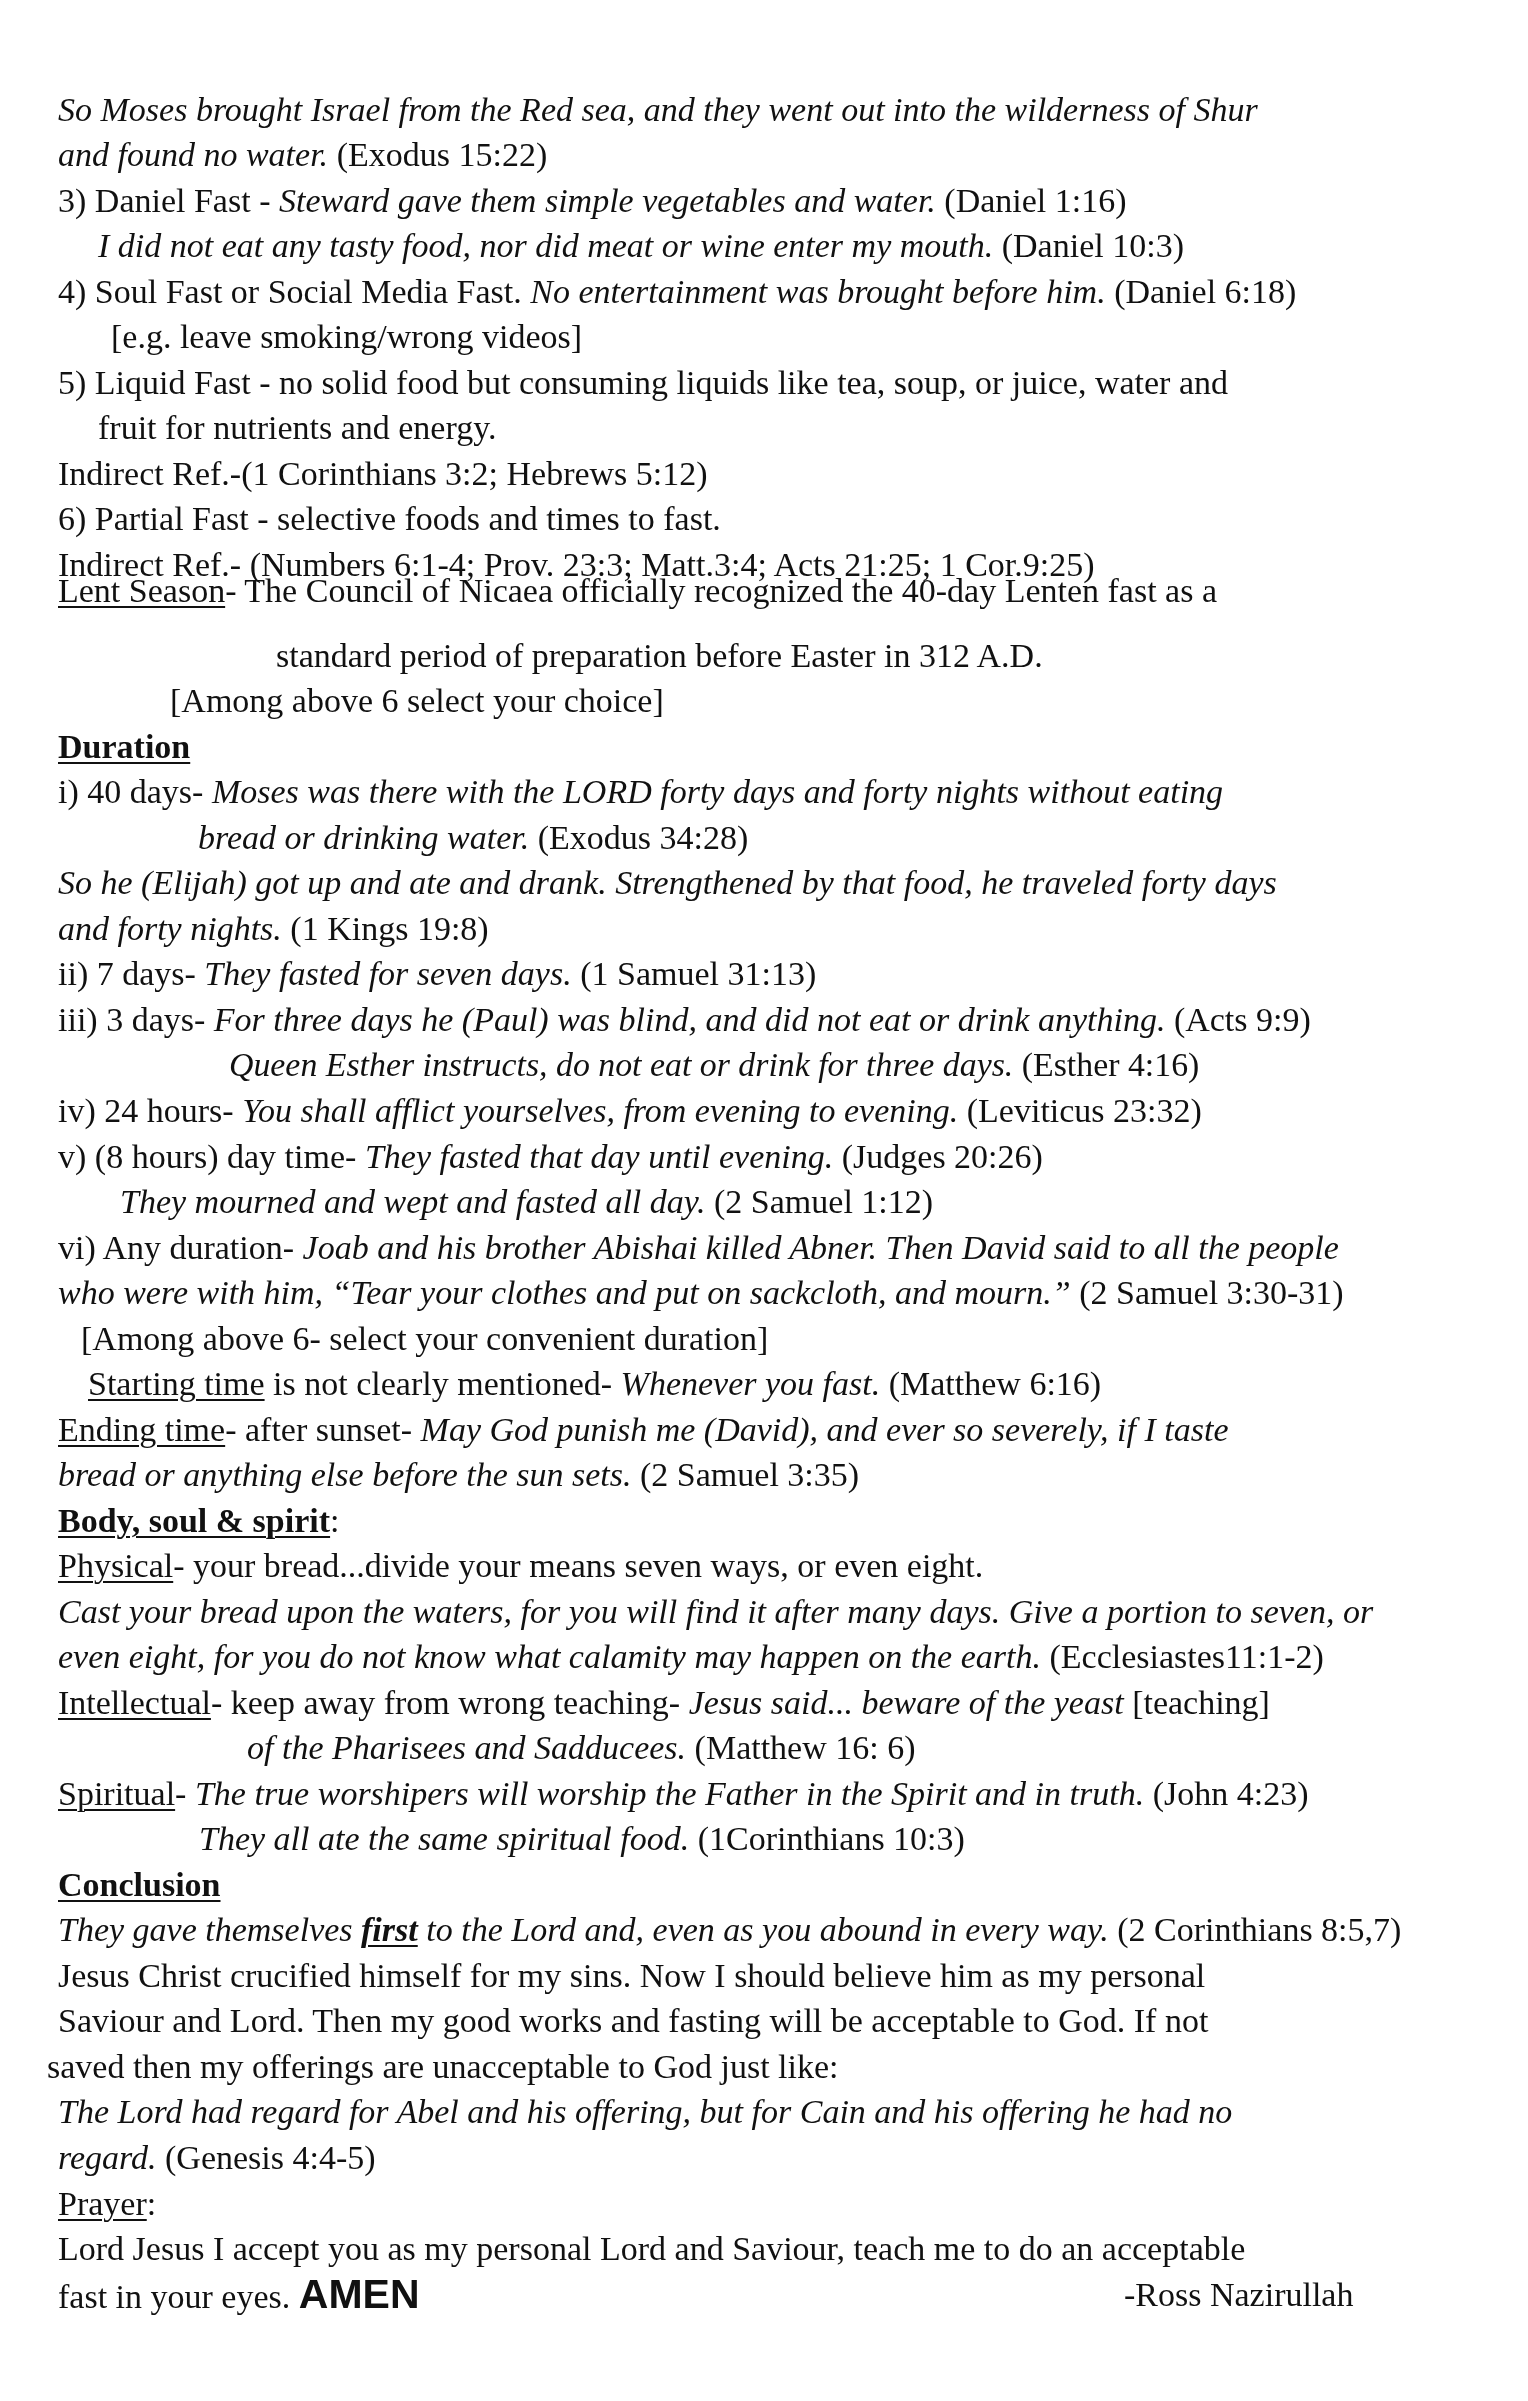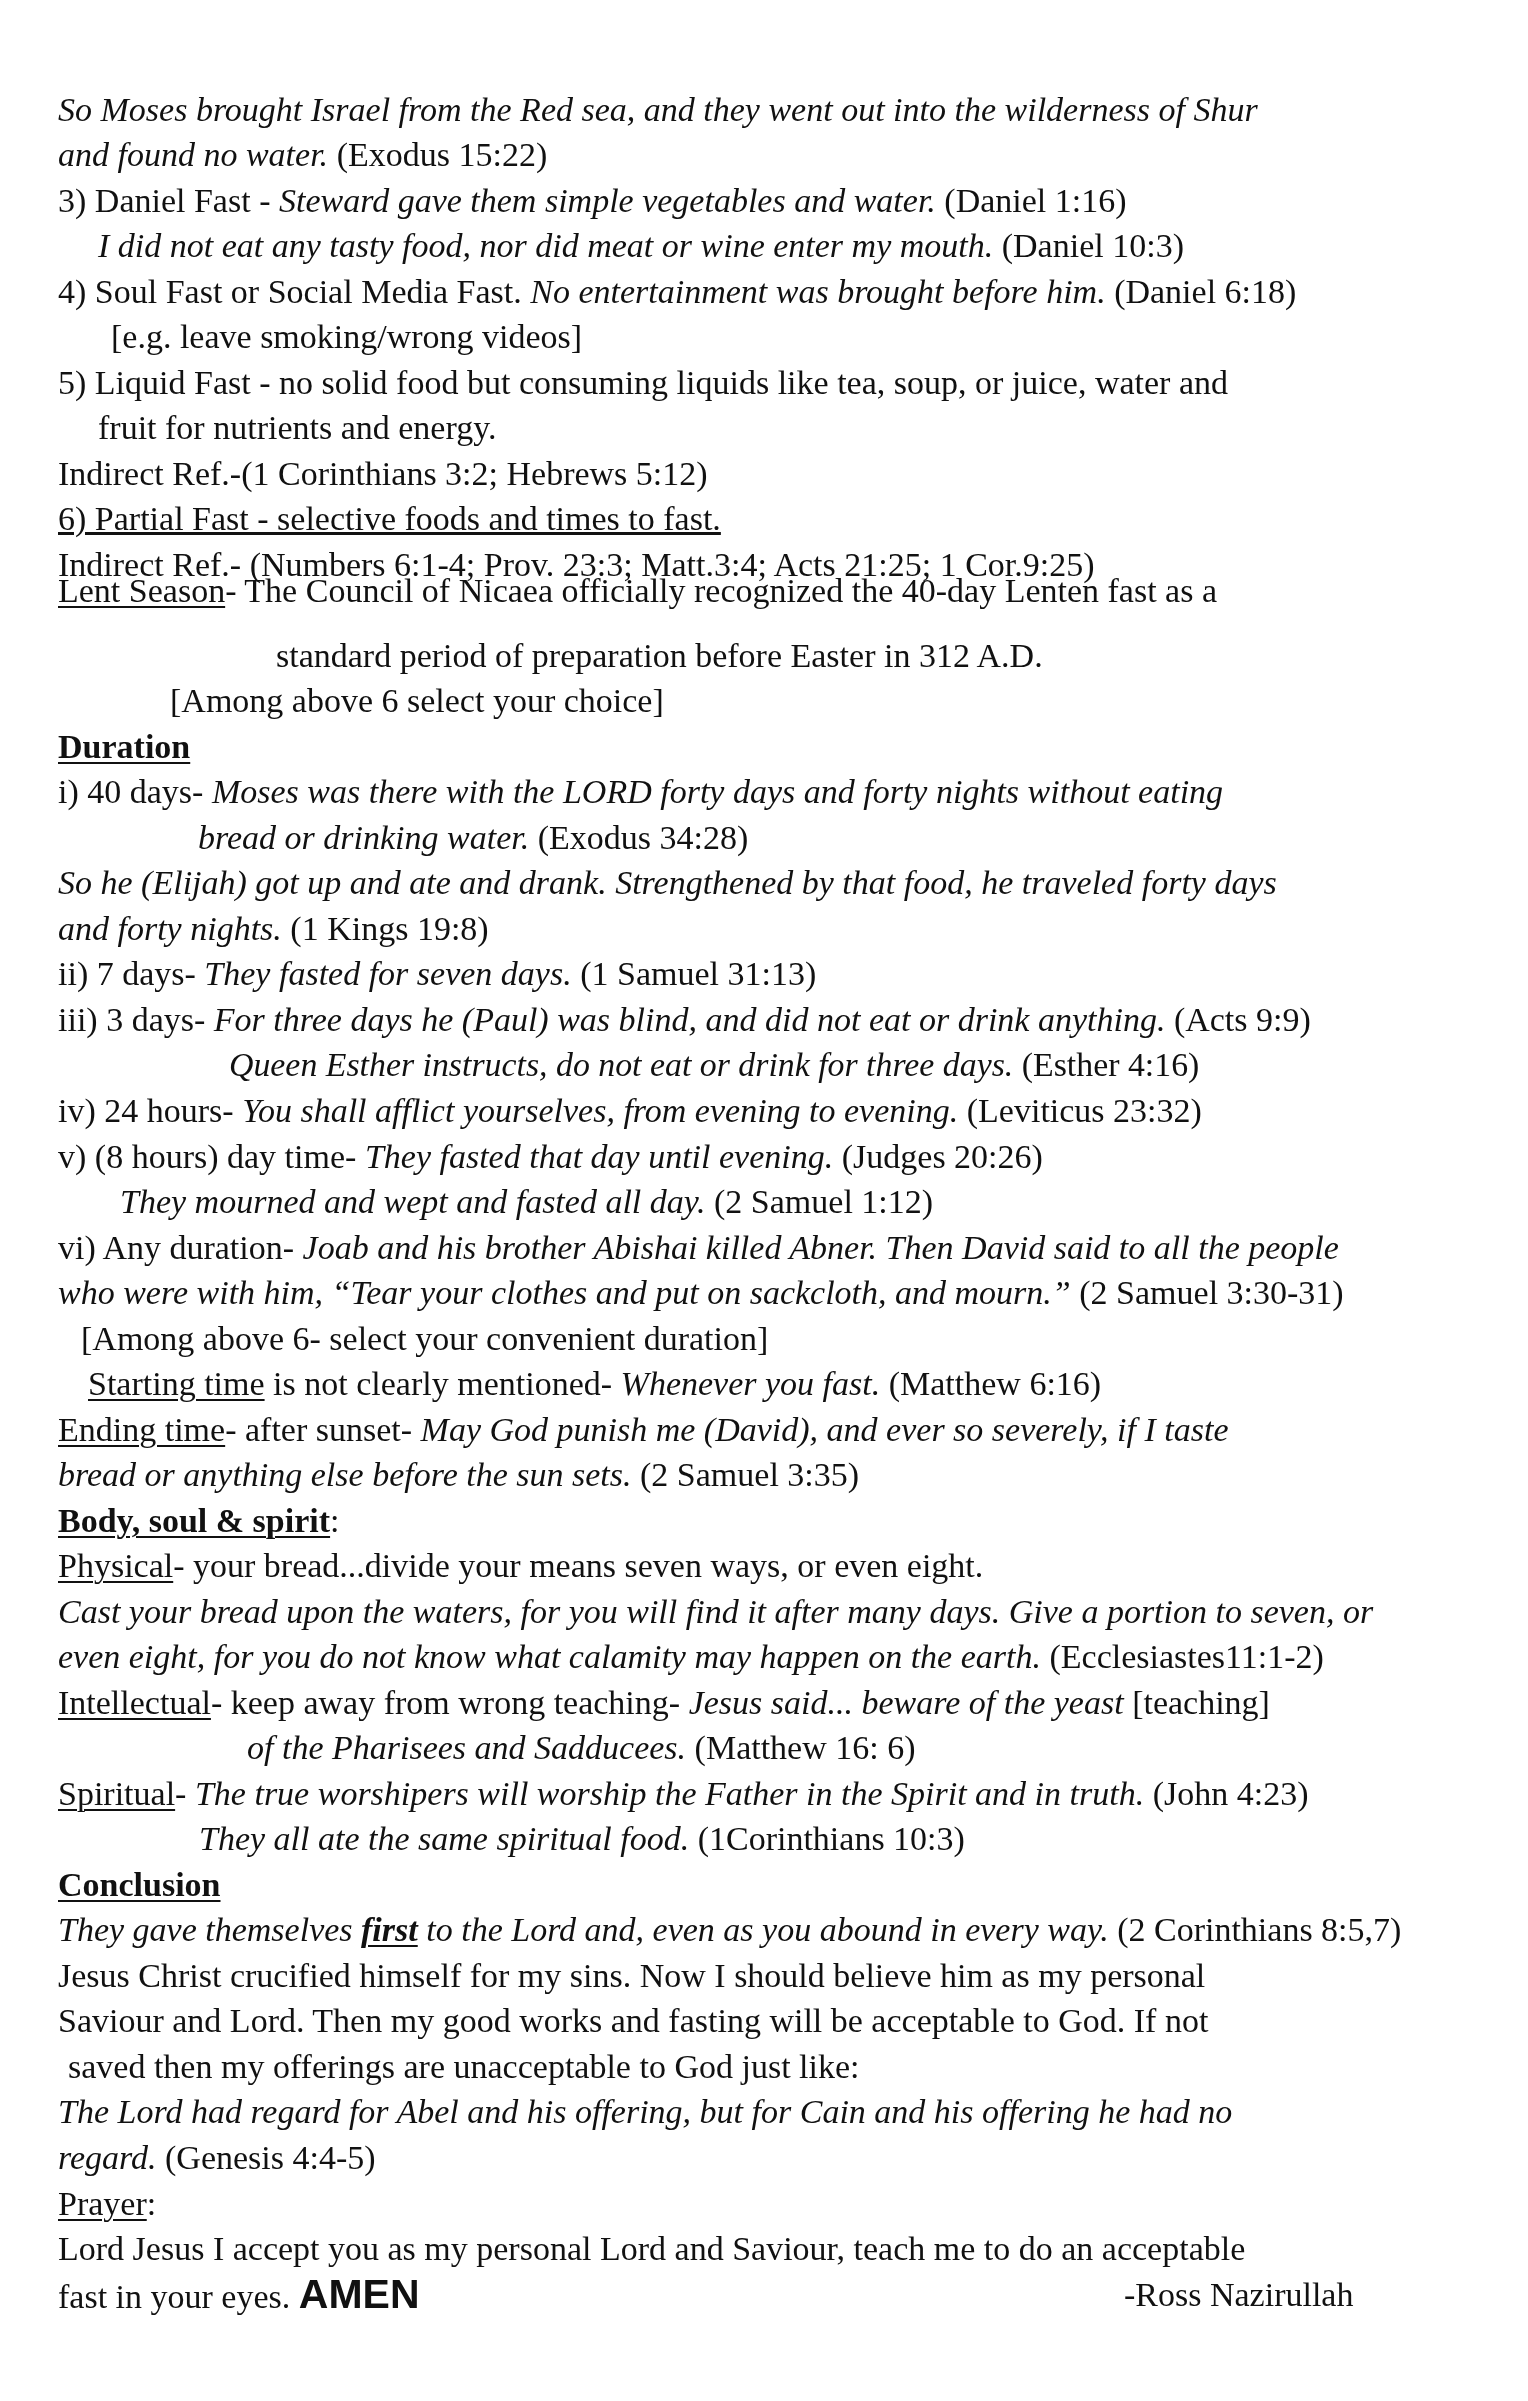--- a/index.html
+++ b/index.html
@@ -19,21 +19,21 @@
 <div id="page">
     <div class="line" style="top: 87px; left: 58px;"><span class="i">So Moses brought Israel from the Red sea, and they went out into the wilderness of Shur</span></div>
     <div class="line" style="top: 132px; left: 58px;"><span class="i">and found no water.</span><span> (Exodus 15:22)</span></div>
     <div class="line" style="top: 178px; left: 58px;"><span>3) Daniel Fast - </span><span class="i">Steward gave them simple vegetables and water.</span><span>  (Daniel 1:16)</span></div>
     <div class="line" style="top: 223px; left: 98px;"><span class="i">I did not eat any tasty food, nor did meat or wine enter my mouth.</span><span> (Daniel 10:3)</span></div>
     <div class="line" style="top: 269px; left: 58px;"><span>4) Soul Fast or Social Media Fast. </span><span class="i">No entertainment was brought before him.</span><span> (Daniel 6:18)</span></div>
     <div class="line" style="top: 314px; left: 111px;"><span>[e.g. leave smoking/wrong videos]</span></div>
     <div class="line" style="top: 360px; left: 58px;"><span>5) Liquid Fast - no solid food but consuming liquids like tea, soup, or juice, water and</span></div>
     <div class="line" style="top: 405px; left: 98px;"><span>fruit for nutrients and energy.</span></div>
     <div class="line" style="top: 451px; left: 58px;"><span>Indirect Ref.-(1 Corinthians 3:2; Hebrews 5:12)</span></div>
-    <div class="line" style="top: 496px; left: 58px; text-decoration: underline;"><span>6) Partial Fast - selective foods and times to fast.</span></div>
+    <div class="line" style="top: 496px; left: 58px;"><span>6) Partial Fast - selective foods and times to fast.</span></div>
     <div class="line" style="top: 542px; left: 58px;"><span>Indirect Ref.- (Numbers 6:1-4; Prov. 23:3; Matt.3:4; Acts 21:25; 1 Cor.9:25)</span></div>
     <div class="line" style="top: 556px; left: 58px; margin-top: 12px;"><span class="u">Lent Season</span><span>- The Council of Nicaea officially recognized the 40-day Lenten fast as a</span></div>
     <div class="line" style="top: 633px; left: 276px;"><span>standard period of preparation before Easter in 312 A.D.</span></div>
     <div class="line" style="top: 678px; left: 170px;"><span>[Among above 6 select your choice]</span></div>
     <div class="line" style="top: 724px; left: 58px;"><span class="b u">Duration</span></div>
     <div class="line" style="top: 769px; left: 58px;"><span>i) 40 days- </span><span class="i">Moses was there with the LORD forty days and forty nights without eating</span></div>
     <div class="line" style="top: 815px; left: 198px;"><span class="i">bread or drinking water.</span><span>  (Exodus 34:28)</span></div>
     <div class="line" style="top: 860px; left: 58px; text-align: center;"><span class="i">So he (Elijah) got up and ate and drank. Strengthened by that food, he traveled forty days</span></div>
     <div class="line" style="top: 906px; left: 58px;"><span class="i">and forty nights.</span><span> (1 Kings 19:8)</span></div>
     <div class="line" style="top: 951px; left: 58px;"><span>ii) 7 days- </span><span class="i">They fasted for seven days.</span><span> (1 Samuel 31:13)</span></div>
@@ -53,21 +53,21 @@
     <div class="line" style="top: 1589px; left: 58px;"><span class="i">Cast your bread upon the waters, for you will find it after many days. Give a portion to seven, or</span></div>
     <div class="line" style="top: 1634px; left: 58px;"><span class="i">even eight, for you do not know what calamity may happen on the earth.</span><span> (Ecclesiastes11:1-2)</span></div>
     <div class="line" style="top: 1680px; left: 58px;"><span class="u">Intellectual</span><span>- keep away from wrong teaching- </span><span class="i">Jesus said... beware of the yeast</span><span> [teaching]</span></div>
     <div class="line" style="top: 1725px; left: 247px;"><span class="i">of the Pharisees and Sadducees.</span><span> (Matthew 16: 6)</span></div>
     <div class="line" style="top: 1771px; left: 58px;"><span class="u">Spiritual</span><span>- </span><span class="i">The true worshipers will worship the Father in the Spirit and in truth.</span><span> (John 4:23)</span></div>
     <div class="line" style="top: 1816px; left: 199px;"><span class="i">They all ate the same spiritual food.</span><span> (1Corinthians 10:3)</span></div>
     <div class="line" style="top: 1862px; left: 58px; text-align: center;"><span class="b u">Conclusion</span></div>
     <div class="line" style="top: 1907px; left: 58px;"><span class="i">They gave themselves </span><span class="i b u">first</span><span class="i"> to the Lord and, even as you abound in every way.</span><span> (2 Corinthians 8:5,7)</span></div>
     <div class="line" style="top: 1953px; left: 58px;"><span>Jesus Christ crucified himself for my sins. Now I should believe him as my personal</span></div>
     <div class="line" style="top: 1998px; left: 58px;"><span>Saviour and Lord. Then my good works and fasting will be acceptable to God. If not</span></div>
-    <div class="line" style="top: 2044px; left: 68px;"><span>saved then my offerings are unacceptable to God just like:</span></div>
+    <div class="line" style="top: 2044px; left: 47px;"><span>saved then my offerings are unacceptable to God just like:</span></div>
     <div class="line" style="top: 2089px; left: 58px;"><span class="i">The Lord had regard for Abel and his offering, but for Cain and his offering he had no</span></div>
     <div class="line" style="top: 2135px; left: 58px;"><span class="i">regard.</span><span> (Genesis 4:4-5)</span></div>
     <div class="line" style="top: 2181px; left: 58px;"><span class="u">Prayer</span><span>:</span></div>
     <div class="line" style="top: 2226px; left: 58px;"><span>Lord Jesus I accept you as my personal Lord and Saviour, teach me to do an acceptable</span></div>
     <div class="line" style="top: 2272px; left: 58px;"><span>fast in your eyes.  </span><span class="amen">AMEN</span></div>
   </div>
 <span class="line sig" id="sig" style="top: 2272px;">-Ross Nazirullah</span>
 
 
 </body></html>

